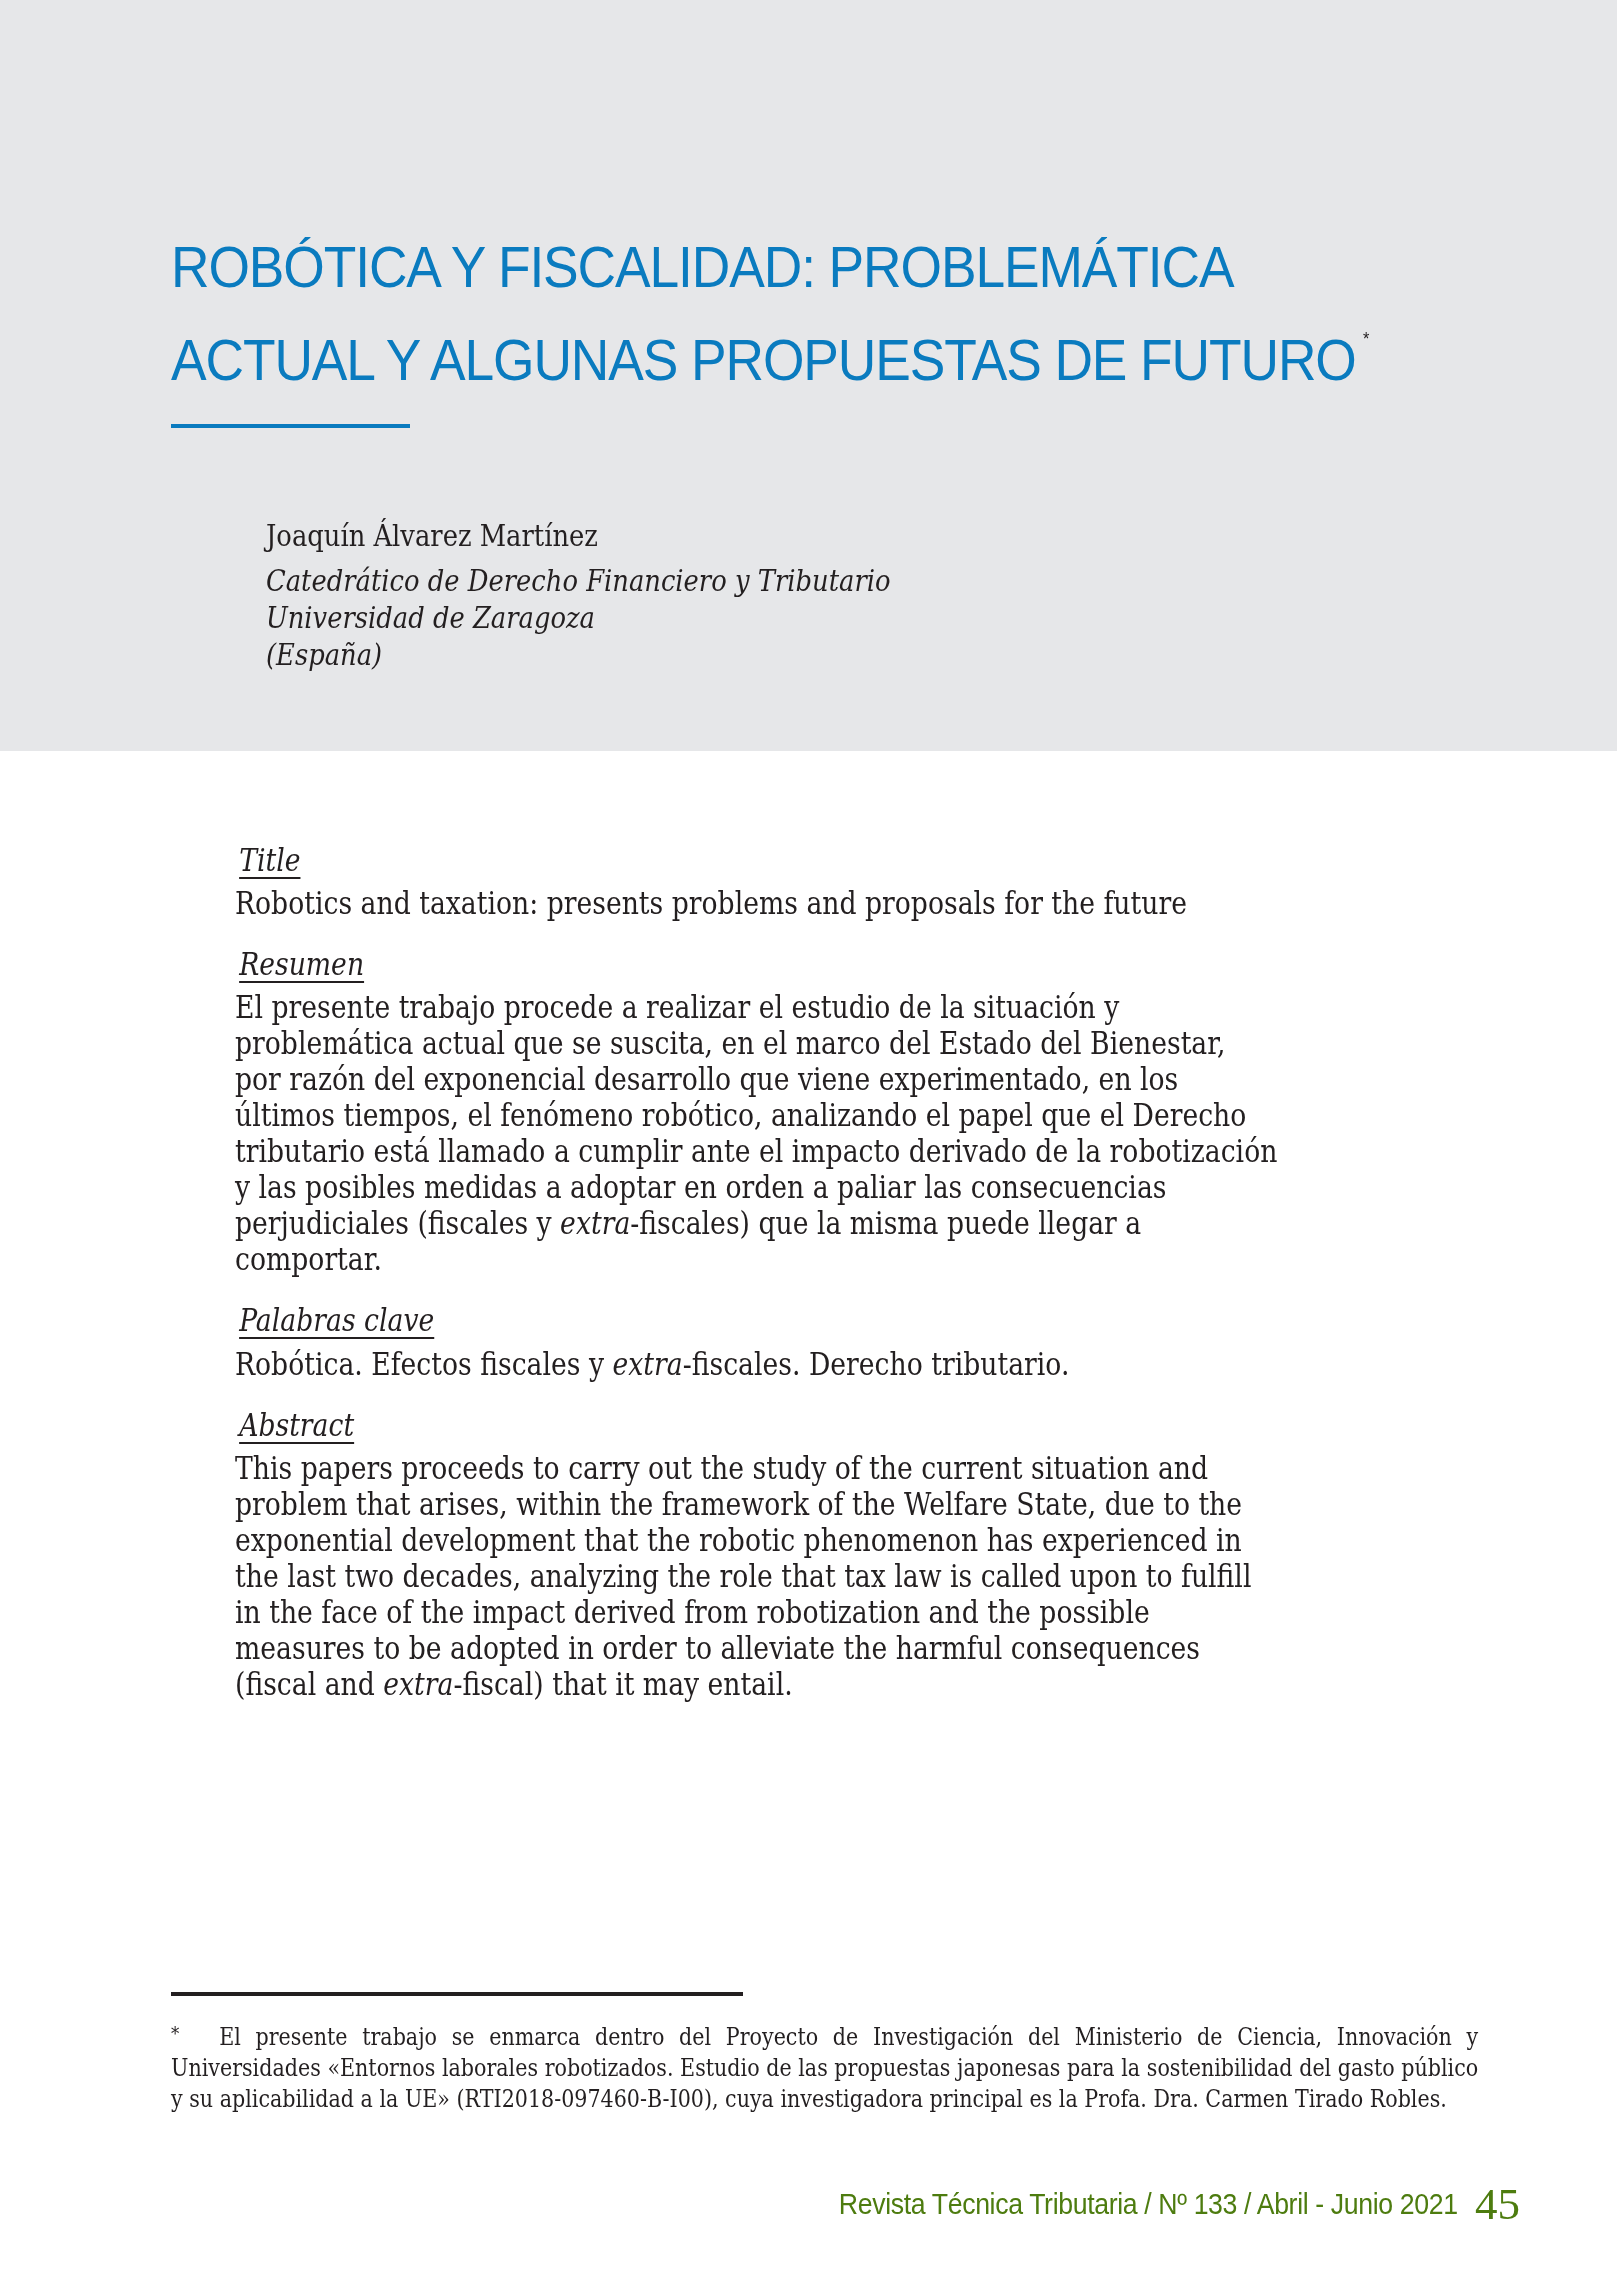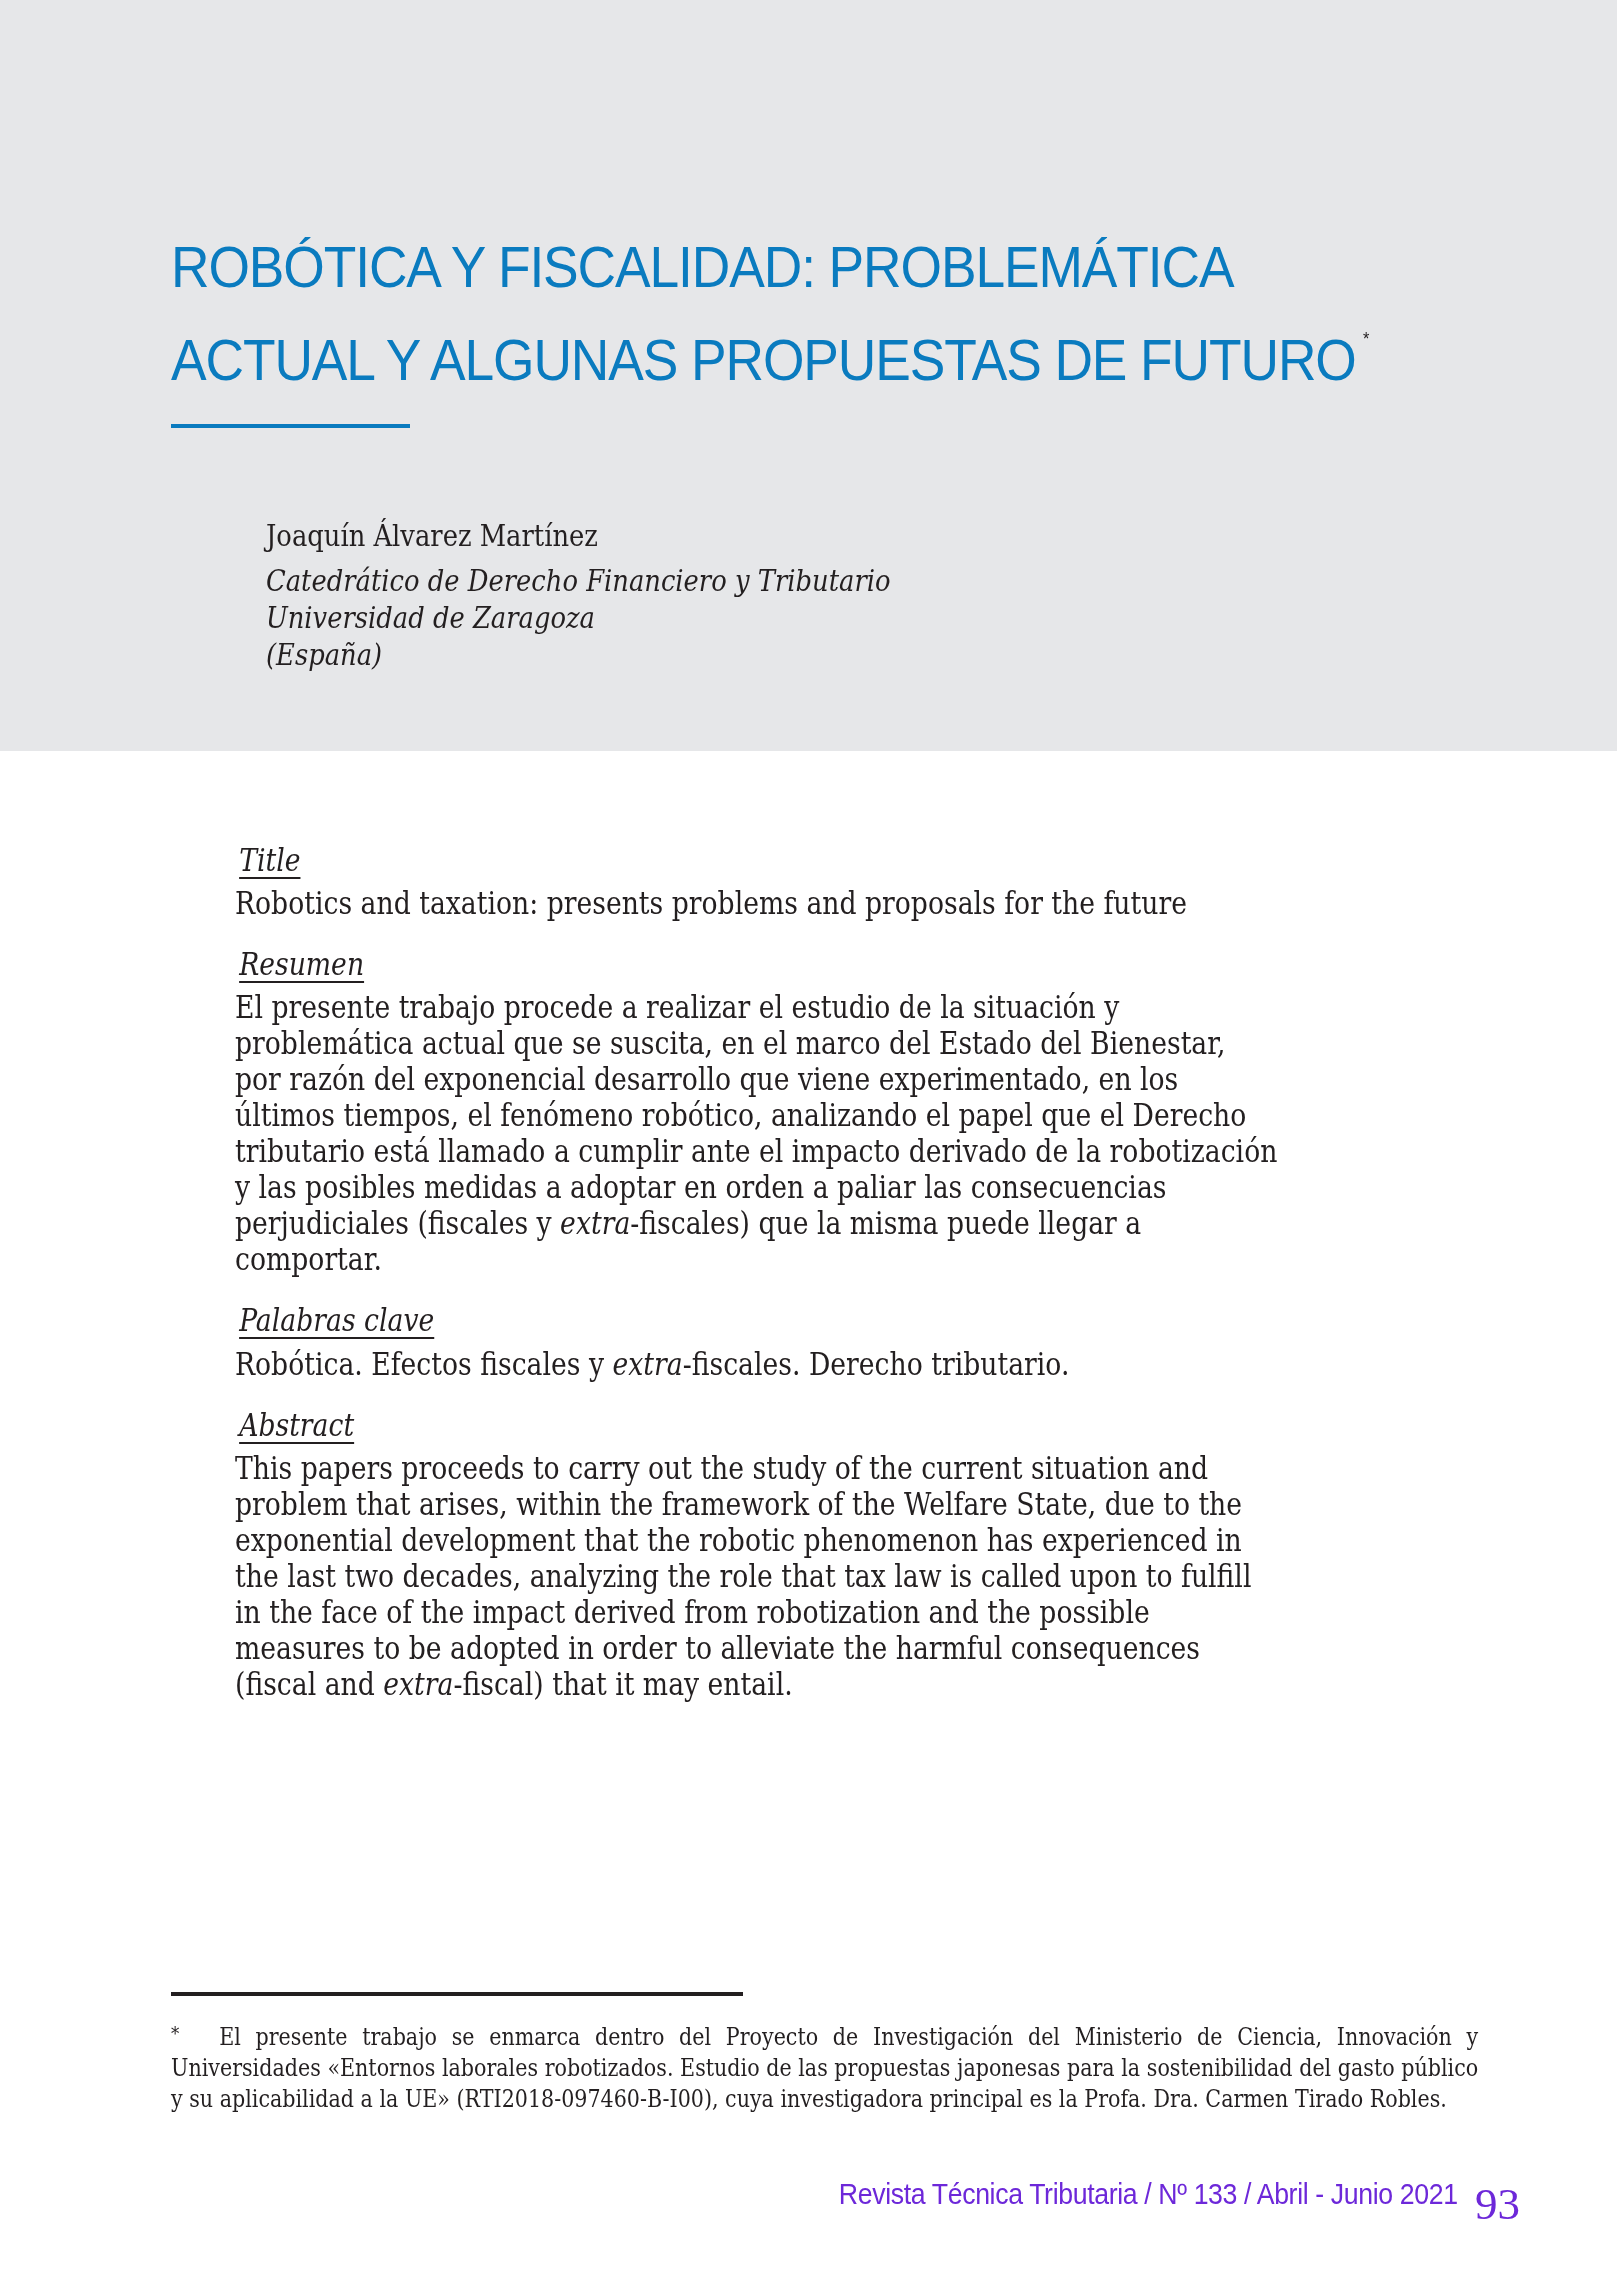--- a/index.html
+++ b/index.html
@@ -125,24 +125,24 @@
       display: inline-block;
       width: 56px;
       font-size: 19.3px;
       vertical-align: 4.8px;
     }
     .page-footer {
       position: absolute;
       right: 98px;
       top: 2178px;
       font-family: "Liberation Sans", sans-serif;
-      color: #6d28d9;
+      color: #4d7c0f;
       white-space: nowrap;
       display: flex;
-      align-items: flex-start;
+      align-items: center;
     }
     .journal-info {
       font-size: 29px;
       letter-spacing: -0.4px;
       transform: scaleX(0.92);
       transform-origin: right bottom;
       display: inline-block;
     }
     .page-number {
       font-family: "Liberation Serif", serif;
@@ -203,15 +203,15 @@
 (fiscal and </span><em>extra</em><span>-fiscal) that it may entail.</span></p>
   </div>
 </div>
 
 <div class="footnote-rule"></div>
 
 <div class="footnote"><span class="fn-mark">*</span><span>El presente trabajo se enmarca dentro del Proyecto de Investigación del Ministerio de Ciencia, Innovación y Universidades «Entornos laborales robotizados. Estudio de las propuestas japonesas para la sostenibilidad del gasto público y su aplicabilidad a la UE» (RTI2018-097460-B-I00), cuya investigadora principal es la Profa. Dra. Carmen Tirado Robles.</span></div>
 
 <div class="page-footer">
   <span class="journal-info">Revista Técnica Tributaria / Nº 133 / Abril - Junio  2021</span>
-  <span class="page-number">93</span>
+  <span class="page-number">45</span>
 </div>
 
 
 </body></html>

